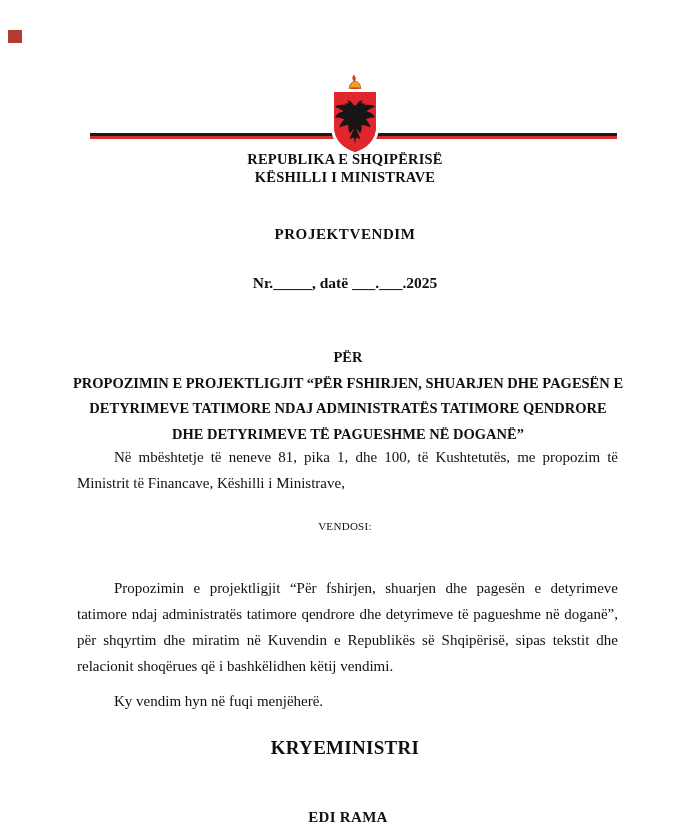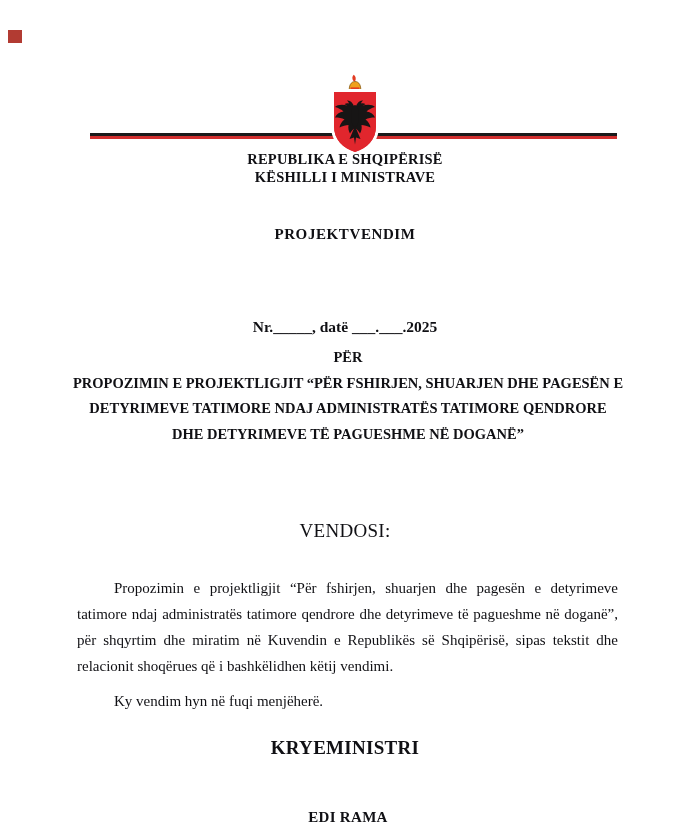--- a/index.html
+++ b/index.html
@@ -19,27 +19,27 @@
   }
   .abs{position:absolute;}
   .marker{left:8px;top:30px;width:14px;height:13px;background:var(--marker-red);}
   .emblem{left:331px;top:74px;width:48px;height:80px;}
   .rule{top:133px;left:90px;width:527px;}
   .rule-black{height:3px;background:var(--rule-black);}
   .rule-red{height:3px;background:var(--rule-red);}
   .centered{left:0;right:0;text-align:center;}
   .org{top:150px;font-weight:bold;font-size:14.5px;line-height:18px;letter-spacing:.2px;}
   .kind{top:226px;font-weight:bold;font-size:15px;letter-spacing:.6px;}
-  .nr{top:274px;font-weight:bold;font-size:15.5px;margin-top:44px;}
+  .nr{top:274px;font-weight:bold;font-size:15.5px;}
   .titleblock{top:329px;left:72px;right:66px;text-align:center;font-weight:bold;
     font-size:14.5px;line-height:25.5px;margin-top:16px;}
   .bodytext{left:77px;right:72px;font-size:15px;line-height:26px;text-align:justify;
     text-indent:37px;}
   .preamble{top:444px;}
-  .vendosi{top:520px;font-size:19px;letter-spacing:.3px;}
+  .vendosi{top:520px;font-size:11px;letter-spacing:.3px;}
   .para1{top:575px;}
   .para2{top:688px;text-align:left;}
   .sigrole{top:737px;font-weight:bold;font-size:19px;letter-spacing:.3px;}
   .signame{top:809px;font-weight:bold;font-size:15px;letter-spacing:.3px;margin-left:6px;}
 </style>
 </head>
 <body>
 
 <div class="page">
 
@@ -82,20 +82,21 @@
 
   <div class="abs centered kind">PROJEKTVENDIM</div>
 
   <div class="abs centered nr">Nr._____, datë ___.___.2025</div>
 
   <div class="abs titleblock">
     <div>PËR</div>
     <div>PROPOZIMIN E PROJEKTLIGJIT “PËR FSHIRJEN, SHUARJEN DHE PAGESËN E DETYRIMEVE TATIMORE NDAJ ADMINISTRATËS TATIMORE QENDRORE DHE DETYRIMEVE TË PAGUESHME NË DOGANË”</div>
   </div>
 
+  <div class="abs bodytext preamble">Në mbështetje të neneve 81, pika 1, dhe 100, të Kushtetutës, me propozim të Ministrit të Financave, Këshilli i Ministrave,</div>
 
   <div class="abs centered vendosi">VENDOSI:</div>
 
   <div class="abs bodytext para1">Propozimin e projektligjit “Për fshirjen, shuarjen dhe pagesën e detyrimeve tatimore ndaj administratës tatimore qendrore dhe detyrimeve të pagueshme në doganë”, për shqyrtim dhe miratim në Kuvendin e Republikës së Shqipërisë, sipas tekstit dhe relacionit shoqërues që i bashkëlidhen këtij vendimi.</div>
 
   <div class="abs bodytext para2">Ky vendim hyn në fuqi menjëherë.</div>
 
   <div class="abs centered sigrole">KRYEMINISTRI</div>
 
   <div class="abs centered signame">EDI RAMA</div>

